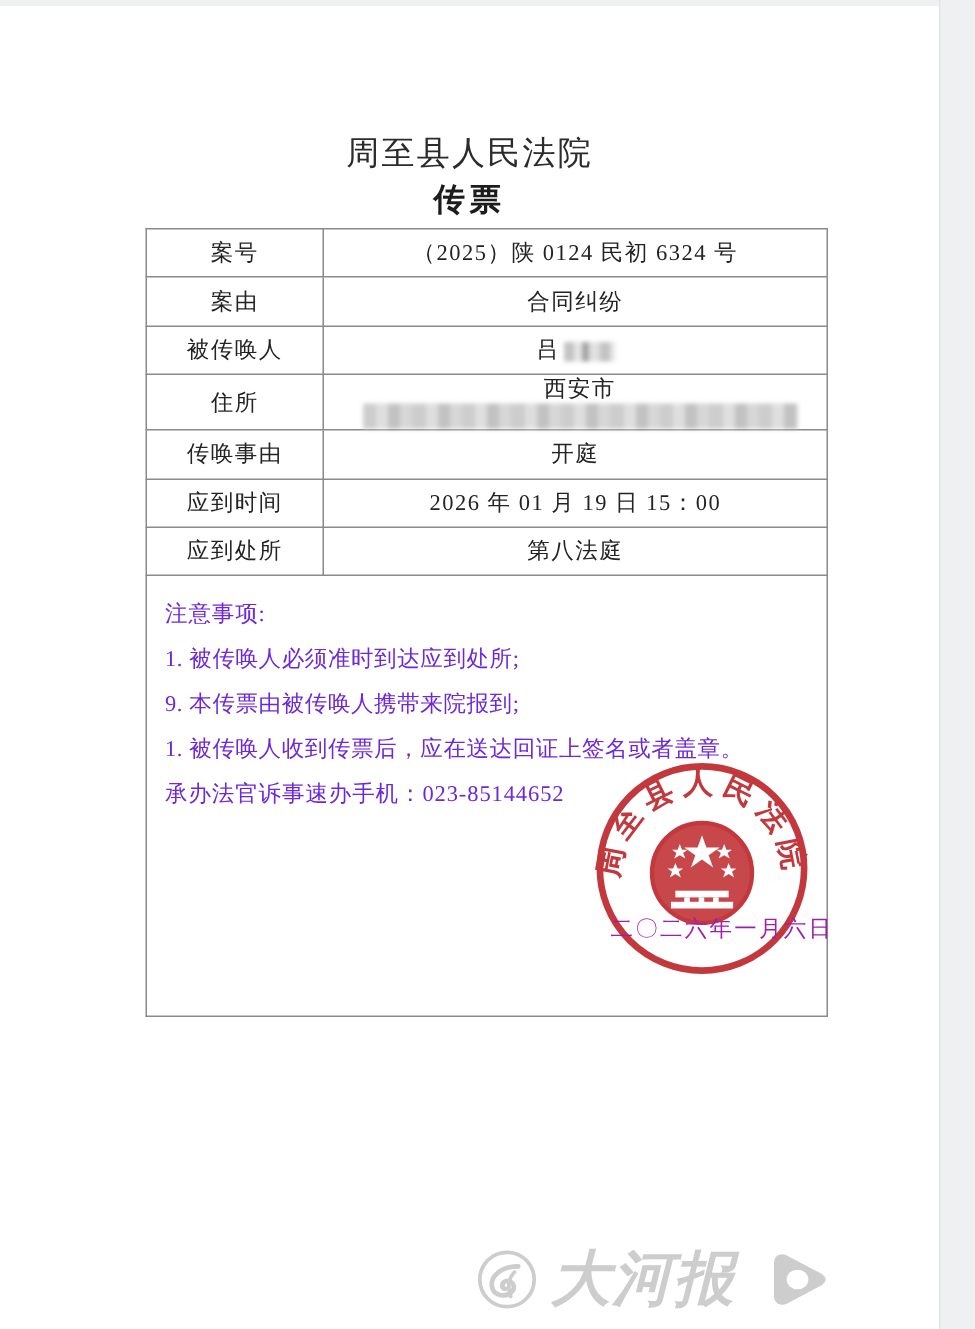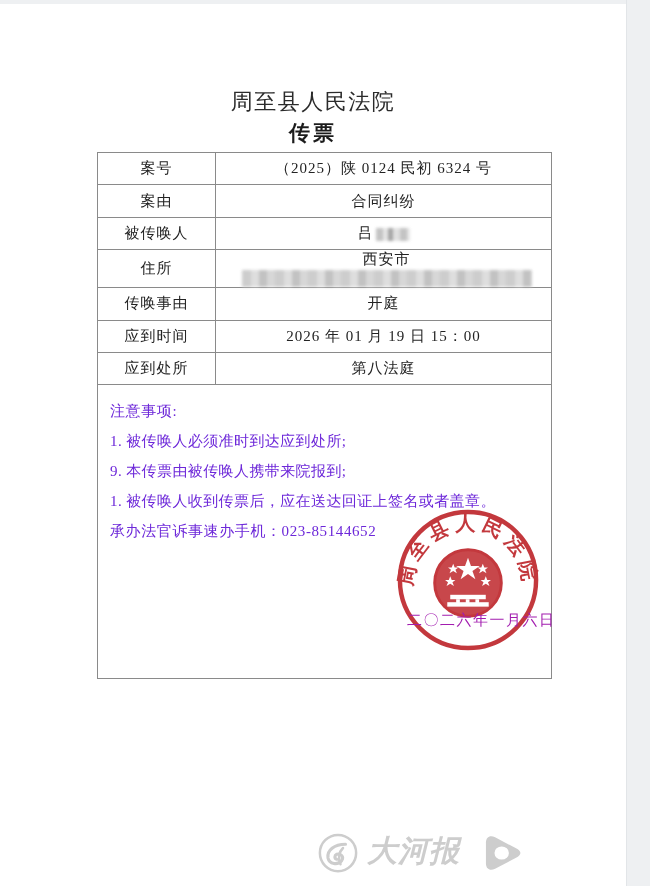--- a/index.html
+++ b/index.html
@@ -169,23 +169,23 @@
   #watermark {
     position: absolute;
     left: 318px;
     top: 828px;
     display: flex;
     align-items: center;
     gap: 9px;
     opacity: 1;
   }
   .wm-text {
-    font-size: 30px;
+    font-size: 40px;
     color: #cdcdcd;
-    font-family: Liberation Mono, monospace;
+    font-family: Liberation Serif, serif;
     font-style: italic;
     font-weight: bold;
     letter-spacing: 1px;
     line-height: 1;
   }
   .wm-sep { width: 4px; }
 </style>
 </head>
 <body>
 

